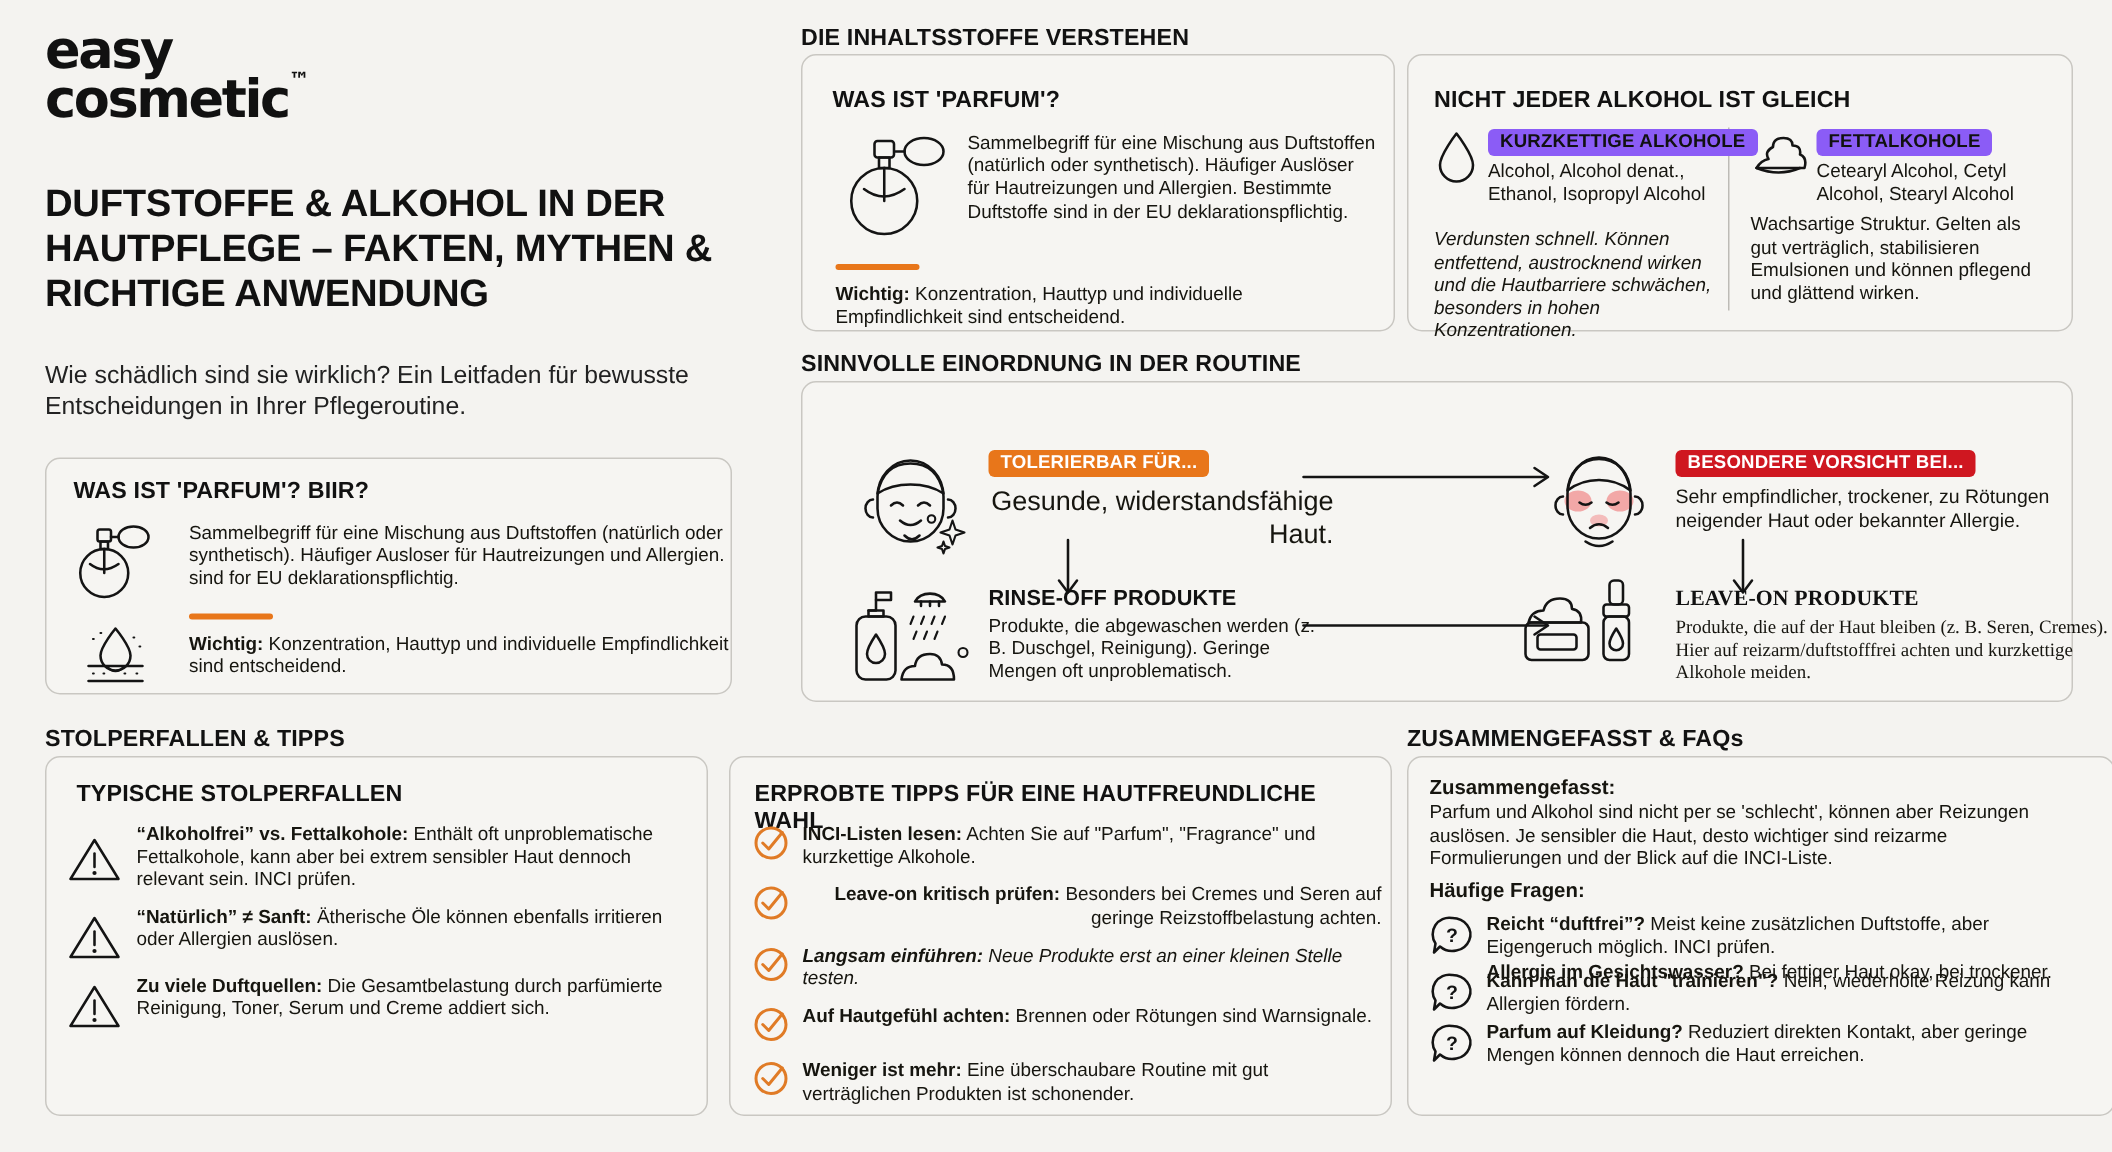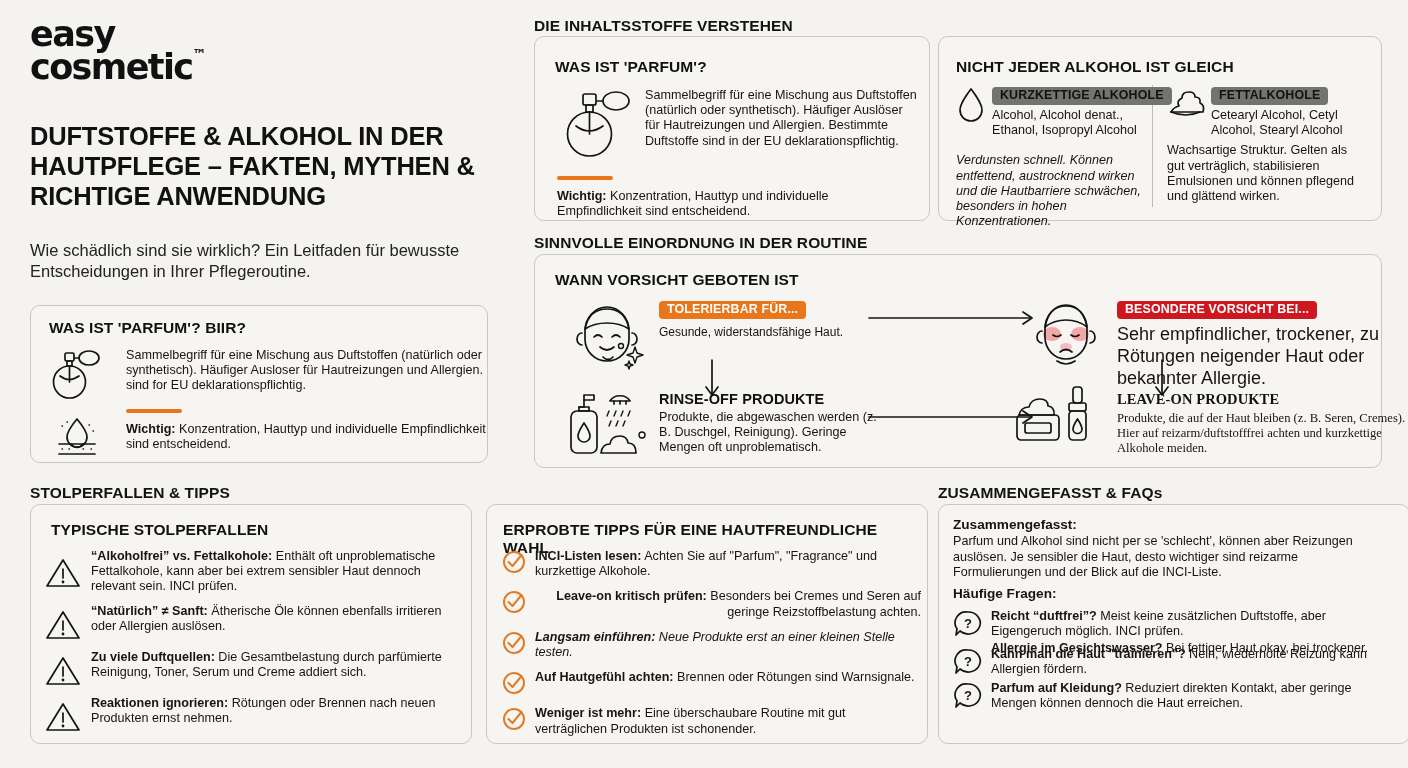--- a/index.html
+++ b/index.html
@@ -66,21 +66,21 @@
   .pill {
     display: inline-block;
     border-radius: 4px;
     padding: 2px 8px 3px 8px;
     font-weight: bold;
     font-size: 12.4px;
     letter-spacing: .15px;
     white-space: nowrap;
     line-height: 1.05;
   }
-  .pill-orange-dark { background: #737373; color: #111; text-align: center; }
+  .pill-orange-dark { background: #8b5cf6; color: #111; text-align: center; }
   .pill-orange-white { background: #E8761A; color: #fff; }
   .pill-red { background: #CF1720; color: #fff; }
 
   .rule-orange {
     width: 56px; height: 4px; background: #E8761A; border-radius: 2px;
   }
 
   svg { display: block; overflow: visible; }
   .ln { fill: none; stroke: #141414; stroke-width: 1.7; stroke-linecap: round; stroke-linejoin: round; }
   .ln-thin { fill: none; stroke: #141414; stroke-width: 1.4; stroke-linecap: round; stroke-linejoin: round; }
@@ -196,40 +196,39 @@
           <div class="body-txt" style="margin-top:3px;">Cetearyl Alcohol, Cetyl Alcohol, Stearyl Alcohol</div>
         </div>
       </div>
       <div class="body-txt" style="margin-top:5px;">Wachsartige Struktur. Gelten als gut verträglich, stabilisieren Emulsionen und können pflegend und glättend wirken.</div>
     </div>
   </div>
 
   <div class="sec-head" style="left:534px; top:234px;">SINNVOLLE EINORDNUNG IN DER ROUTINE</div>
 
   <div class="card" style="left:534px; top:254px; width:848px; height:214px;">
-    <div class="card-title" style="position:absolute;left:20px;top:16px;">WANN VORSICHT GEBOTEN IST</div>
 
     <div style="position:absolute;left:34px;top:44px;">
       <svg width="78" height="70" viewBox="0 0 78 70">
         <path class="ln" d="M16 32 a22 24 0 0 1 44 0 v8 a22 22 0 0 1 -44 0 z"></path>
         <path class="ln" d="M16 30 q4 -20 22 -20 q18 0 22 20 q-9 -6 -22 -6 q-13 0 -22 6 z"></path>
         <path class="ln" d="M13 34 a5 6 0 0 0 0 12"></path>
         <path class="ln" d="M63 34 a5 6 0 0 1 0 12"></path>
         <path class="ln" d="M25 38 q4 -4 8 0"></path>
         <path class="ln" d="M43 38 q4 -4 8 0"></path>
         <path class="ln" d="M31 48 q7 6 14 0"></path>
         <circle class="ln-thin" cx="52" cy="47" r="2.5"></circle>
         <path class="ln" d="M34 58 q5 5 10 0"></path>
         <path class="ln-thin" d="M66 48 l2 6 l6 2 l-6 2 l-2 6 l-2 -6 l-6 -2 l6 -2 z"></path>
         <path class="ln-thin" d="M60 62 l1 3 l3 1 l-3 1 l-1 3 l-1 -3 l-3 -1 l3 -1 z"></path>
       </svg>
     </div>
     <div style="position:absolute;left:124px;top:44px;width:230px;">
       <span class="pill pill-orange-white">TOLERIERBAR FÜR...</span>
-      <div class="body-txt" style="margin-top:6px;font-size:12px;">Gesunde, widerstandsfähige Haut.</div>
+      <div class="body-txt" style="margin-top:6px;font-size:18px;text-align:right;">Gesunde, widerstandsfähige Haut.</div>
     </div>
 
     <div style="position:absolute;left:334px;top:56px;">
       <svg width="175" height="14" viewBox="0 0 175 14">
         <path class="ln" d="M0 7 h162"></path>
         <path class="ln" d="M154 1 l9 6 l-9 6"></path>
       </svg>
     </div>
 
     <div style="position:absolute;left:494px;top:40px;">
@@ -242,21 +241,21 @@
         <path class="ln" d="M13 36 a5 6 0 0 0 0 12"></path>
         <path class="ln" d="M61 36 a5 6 0 0 1 0 12"></path>
         <path class="ln" d="M24 40 q4 3 8 0"></path>
         <path class="ln" d="M42 40 q4 3 8 0"></path>
         <path class="ln" d="M31 57 q6 -5 12 0"></path>
         <path class="ln" d="M28 66 q9 6 18 0"></path>
       </svg>
     </div>
     <div style="position:absolute;left:582px;top:44px;width:290px;">
       <span class="pill pill-red">BESONDERE VORSICHT BEI...</span>
-      <div class="body-txt" style="margin-top:5px;font-size:18px;">Sehr empfindlicher, trockener, zu Rötungen neigender Haut oder bekannter Allergie.</div>
+      <div class="body-txt" style="margin-top:5px;font-size:13px;">Sehr empfindlicher, trockener, zu Rötungen neigender Haut oder bekannter Allergie.</div>
     </div>
 
     <div style="position:absolute;left:170px;top:105px;">
       <svg width="14" height="42" viewBox="0 0 14 42">
         <path class="ln" d="M7 0 v34"></path>
         <path class="ln" d="M1 27 l6 8 l6 -8"></path>
       </svg>
     </div>
 
     <div style="position:absolute;left:620px;top:105px;">
@@ -348,30 +347,20 @@
       <div class="row">
         <div class="icon-cell" style="padding-top:5px;">
           <svg width="36" height="32" viewBox="0 0 36 32">
               <path class="ln" d="M18 3 L34 29 H2 z"></path>
               <path class="ln" d="M18 12 v9"></path>
               <circle cx="18" cy="25" r="1.4" fill="#141414"></circle>
             </svg>
         </div>
         <div class="body-txt" style="flex:1;"><b>Zu viele Duftquellen:</b><span> Die Gesamtbelastung durch parfümierte Reinigung, Toner, Serum und Creme addiert sich.</span></div>
       </div>
-      <div class="row">
-        <div class="icon-cell" style="padding-top:5px;">
-          <svg width="36" height="32" viewBox="0 0 36 32">
-              <path class="ln" d="M18 3 L34 29 H2 z"></path>
-              <path class="ln" d="M18 12 v9"></path>
-              <circle cx="18" cy="25" r="1.4" fill="#141414"></circle>
-            </svg>
-        </div>
-        <div class="body-txt" style="flex:1;"><b>Reaktionen ignorieren:</b><span> Rötungen oder Brennen nach neuen Produkten ernst nehmen.</span></div>
-      </div>
     </div>
   </div>
 
   <div class="card" style="left:486px; top:504px; width:442px; height:240px;">
     <div class="card-title" style="position:absolute;left:16px;top:16px;">ERPROBTE TIPPS FÜR EINE HAUTFREUNDLICHE WAHL</div>
 
     <div style="position:absolute;left:14px;top:44px;width:420px;display:flex;flex-direction:column;gap:10px;">
       <div class="row" style="gap:8px;">
         <div class="icon-cell">
           <svg width="26" height="26" viewBox="0 0 26 26">

